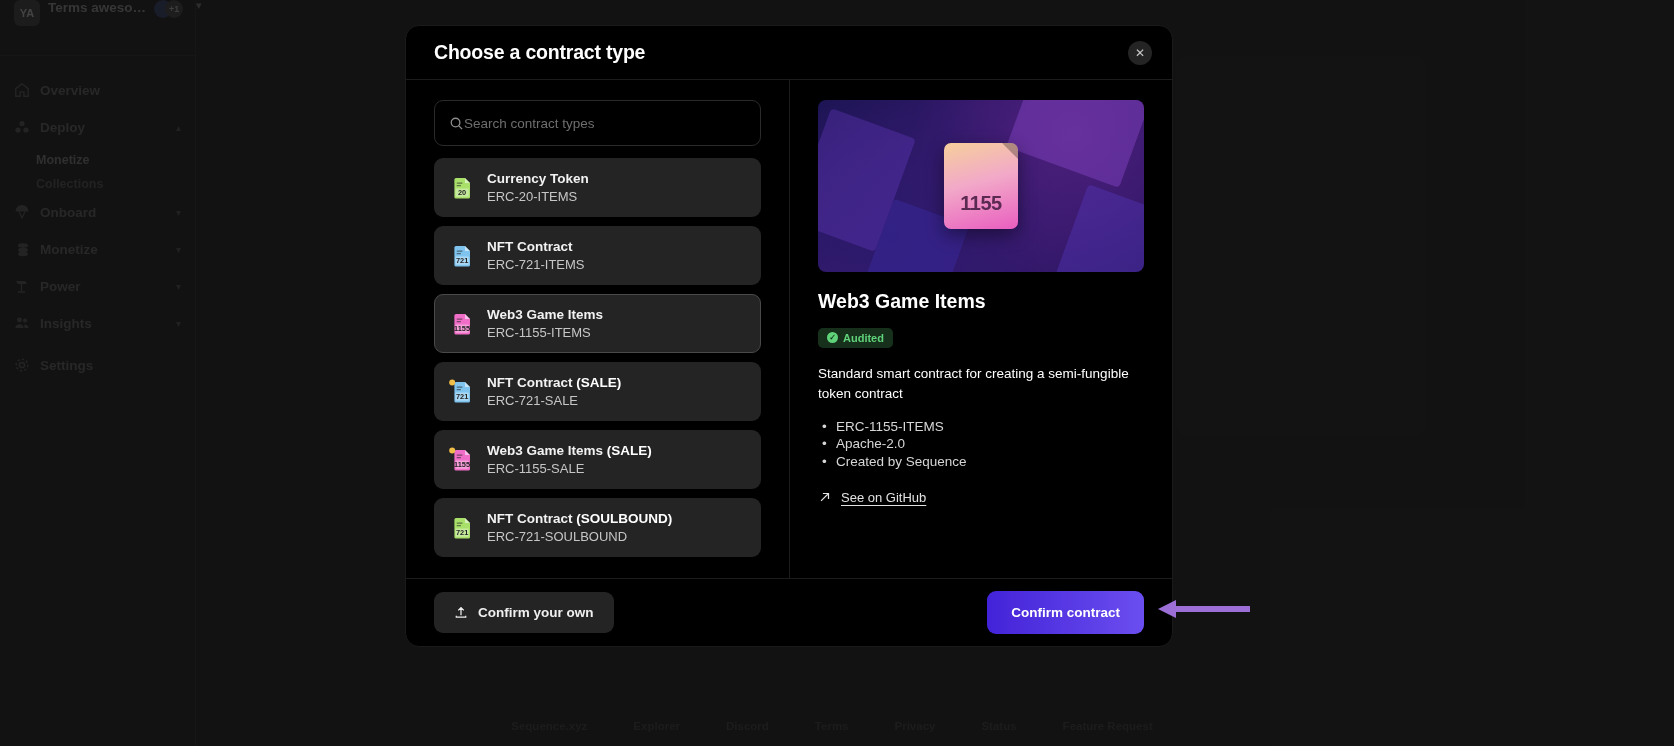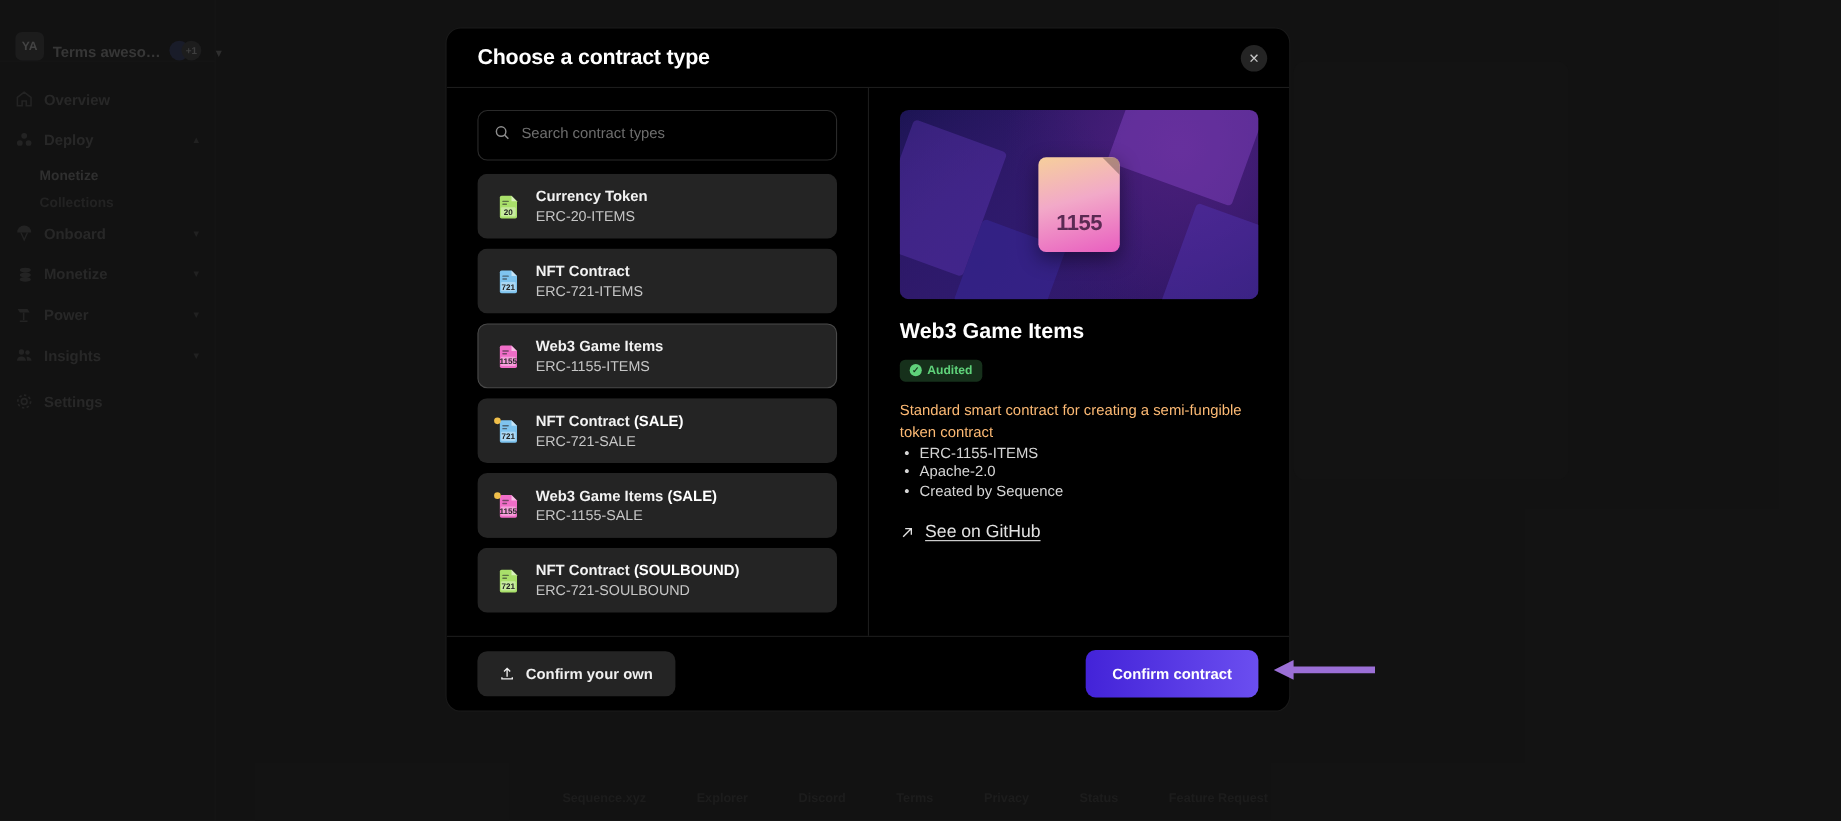--- a/index.html
+++ b/index.html
@@ -10,21 +10,21 @@
     overflow: hidden;
   }
   #root { position: relative; width: 1674px; height: 746px; background: #1d1d1d; }
 
   
   .sidebar {
     position: absolute; left: 0; top: 0; width: 196px; height: 746px;
     background: #1d1d1d; border-right: 1px solid #262626;
   }
   .org-row {
-    display: flex; align-items: flex-end; gap: 8px;
+    display: flex; align-items: flex-start; gap: 8px;
     height: 56px; padding: 0 14px; border-bottom: 1px solid #262626;
   }
   .avatar {
     width: 26px; height: 26px; border-radius: 6px; background: #333334;
     color: #8b8b8b; font-size: 11px; font-weight: 700;
     display: flex; align-items: center; justify-content: center; flex: none;
   }
   .org-name { font-size: 13.5px; font-weight: 700; color: #6d6d6d; white-space: nowrap; }
   .org-pills { position: relative; width: 34px; height: 18px; flex: none; }
   .pill-a, .pill-b {
@@ -85,21 +85,21 @@
     color: #c9c9c9; font-size: 12px; cursor: pointer;
   }
   .modal-body { flex: 1; display: flex; min-height: 0; }
 
   .left-col {
     width: 384px; flex: none; border-right: 1px solid #1c1c1c;
     padding: 20px 28px 0 28px; overflow: hidden; position: relative;
   }
   .search-wrap {
     height: 46px; border: 1px solid #2a2a2a; border-radius: 9px;
-    display: flex; align-items: flex-start; gap: 10px; padding: 12px 14px; margin-bottom: 12px;
+    display: flex; align-items: center; padding: 0 14px; margin-bottom: 12px;
   }
   .search-wrap input {
     flex: 1; background: transparent; border: 0; outline: none;
     color: #d8d8d8; font-size: 13.5px; font-family: inherit;
   }
   .search-wrap input::placeholder { color: #6e6e6e; }
 
   .list { display: flex; flex-direction: column; gap: 9px; }
   .list-item {
     display: flex; align-items: center; gap: 14px;
@@ -146,32 +146,32 @@
   .detail-title { font-size: 19.5px; font-weight: 700; color: #fff; margin-bottom: 13px; }
   .badge {
     display: inline-flex; align-items: center; gap: 5px;
     background: #16301b; color: #5fd27a; font-size: 11px; font-weight: 700;
     padding: 4px 9px; border-radius: 5px; margin-bottom: 16px;
   }
   .badge .chk {
     width: 11px; height: 11px; border-radius: 50%; background: #5fd27a;
     color: #16301b; font-size: 8px; line-height: 11px; text-align: center; font-weight: 700;
   }
-  .detail-desc { font-size: 13.5px; line-height: 1.5; color: #fdba74; max-width: 330px; }
+  .detail-desc { font-size: 13.5px; line-height: 1.5; color: #ffffff; margin-bottom: 14px; max-width: 330px; }
   .detail-list { list-style: none; margin-bottom: 20px; }
   .detail-list li {
     font-size: 13.5px; color: #d6d6d6; line-height: 1.28; padding-left: 18px;
     position: relative;
   }
   .detail-list li::before {
     content: "•"; position: absolute; left: 4px; color: #d6d6d6;
   }
   .gh-link {
     display: inline-flex; align-items: center; gap: 9px;
-    font-size: 16px; color: #e2e2e2; cursor: pointer;
+    font-size: 13px; color: #e2e2e2; cursor: pointer;
   }
   .gh-link .t { text-decoration: underline; text-underline-offset: 3px; }
 
   .modal-foot {
     height: 68px; flex: none; border-top: 1px solid #1c1c1c;
     display: flex; align-items: center; justify-content: space-between;
     padding: 0 28px;
   }
   .upload-btn {
     display: inline-flex; align-items: center; gap: 10px;

